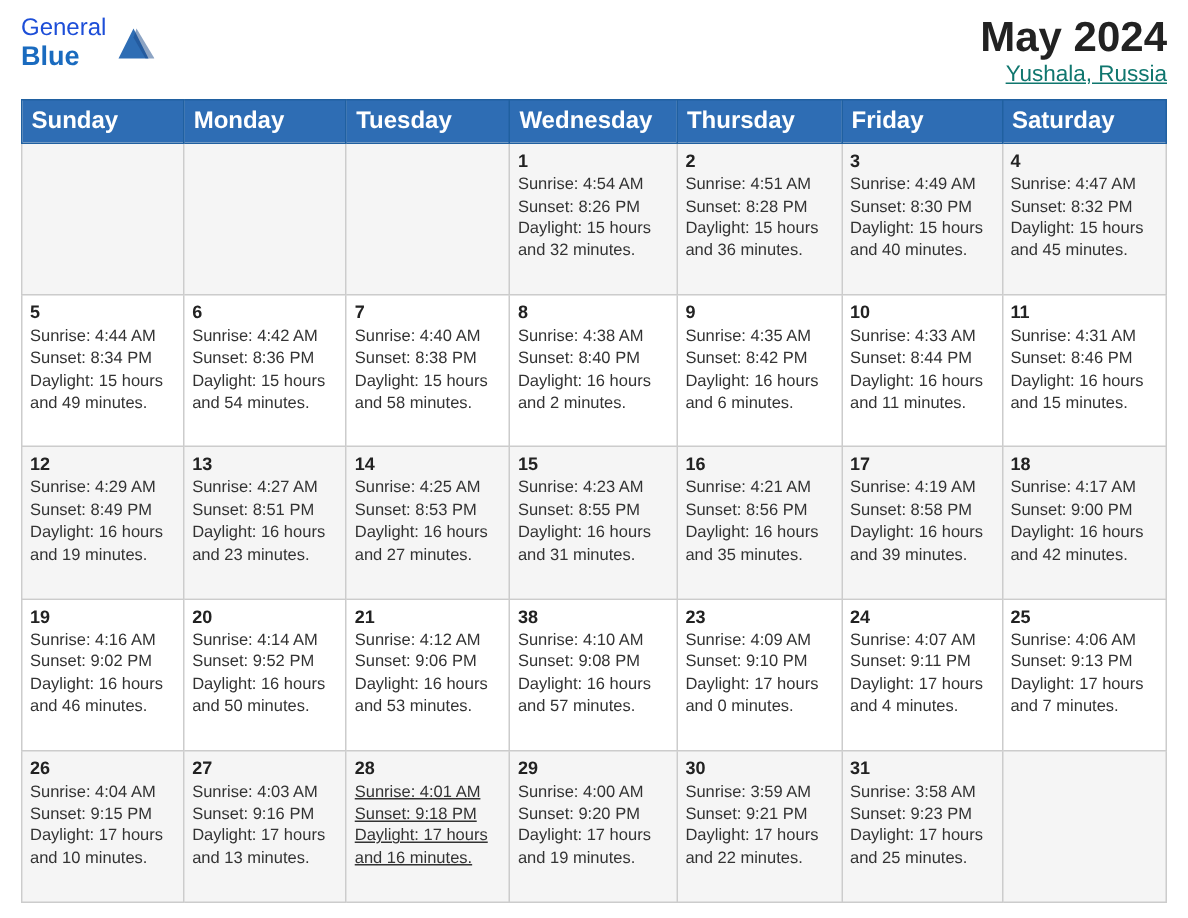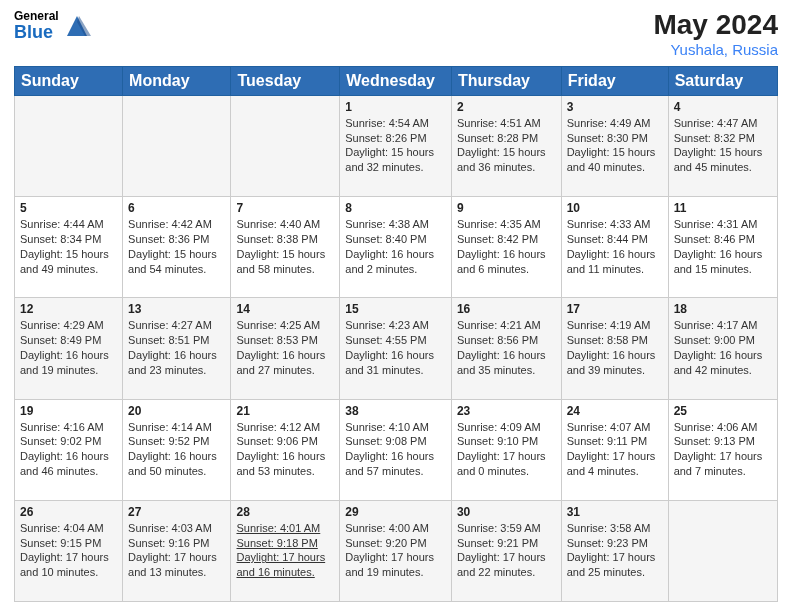--- a/index.html
+++ b/index.html
@@ -26,23 +26,23 @@
     .logo {
       display: flex;
       align-items: center;
     }
     .logo-text {
       display: flex;
       flex-direction: column;
       line-height: 1.1;
     }
     .logo-general {
-      font-size: 12px;
-      font-weight: bold;
-      color: #000000;
+      font-size: 16px;
+      font-weight: normal;
+      color: #1d4ed8;
     }
     .logo-blue {
       font-size: 18px;
       font-weight: bold;
       color: #1a6bbf;
     }
     .logo-icon {
       width: 28px;
       height: 28px;
       margin-left: 4px;
@@ -51,21 +51,22 @@
       text-align: right;
     }
     .month-year {
       font-size: 28px;
       font-weight: bold;
       color: #222;
       line-height: 1.1;
     }
     .location {
       font-size: 15px;
-      color: #3b82f6;
+      color: #0f766e;
+      text-decoration: underline;
     }
     .calendar-table {
       width: 100%;
       border-collapse: collapse;
       flex: 1;
       font-size: 10.5px;
     }
     .calendar-table thead tr th {
       background-color: #2e6db4;
       color: #fff;
@@ -198,21 +199,21 @@
 and 19 minutes.</span></td>
           <td><span class="day-number">13</span><span class="day-info" style="white-space: pre-line;">Sunrise: 4:27 AM
 Sunset: 8:51 PM
 Daylight: 16 hours
 and 23 minutes.</span></td>
           <td><span class="day-number">14</span><span class="day-info" style="white-space: pre-line;">Sunrise: 4:25 AM
 Sunset: 8:53 PM
 Daylight: 16 hours
 and 27 minutes.</span></td>
           <td><span class="day-number">15</span><span class="day-info" style="white-space: pre-line;">Sunrise: 4:23 AM
-Sunset: 4:55 PM
+Sunset: 8:55 PM
 Daylight: 16 hours
 and 31 minutes.</span></td>
           <td><span class="day-number">16</span><span class="day-info" style="white-space: pre-line;">Sunrise: 4:21 AM
 Sunset: 8:56 PM
 Daylight: 16 hours
 and 35 minutes.</span></td>
           <td><span class="day-number">17</span><span class="day-info" style="white-space: pre-line;">Sunrise: 4:19 AM
 Sunset: 8:58 PM
 Daylight: 16 hours
 and 39 minutes.</span></td>

